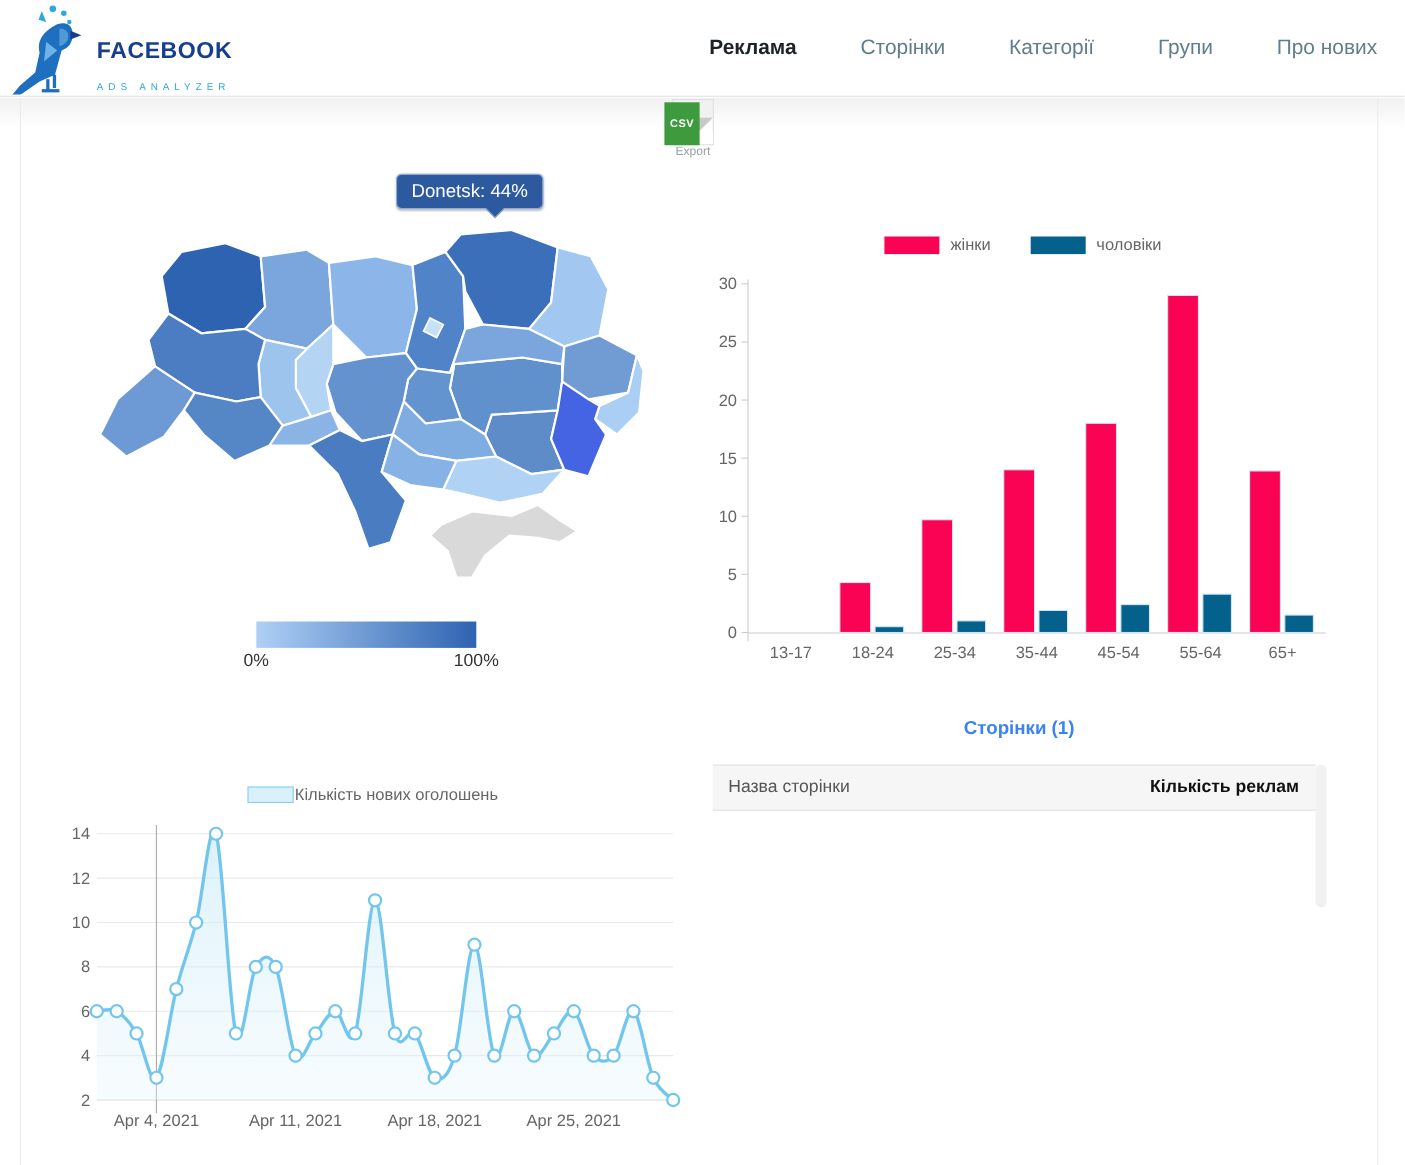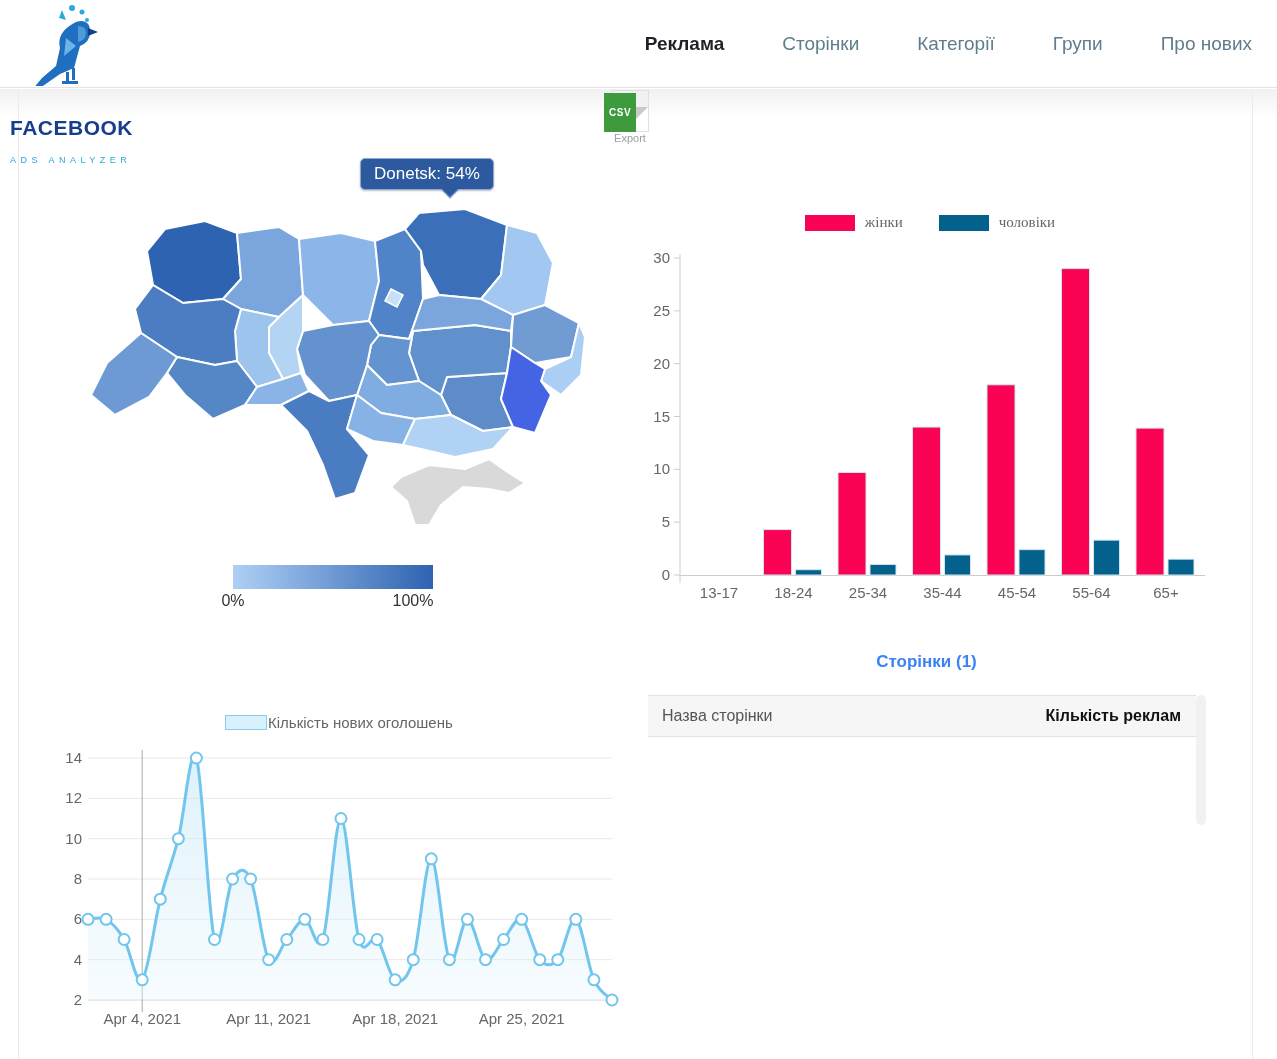--- a/index.html
+++ b/index.html
@@ -1,21 +1,21 @@
 <!DOCTYPE html>
 <html><head>
 <meta charset="utf-8">
 <style>
   * { margin:0; padding:0; box-sizing:border-box; }
   html,body { width:1277px; height:1059px; background:#fff; font-family:"Liberation Sans", sans-serif; overflow:hidden; }
   #page { position:relative; width:1277px; height:1059px; background:#fff; }
 
   
   #app-header { position:absolute; top:0; left:0; width:1277px; height:88px; background:#fff; border-bottom:1px solid #e3e3e3; z-index:5; }
-  #logo { position:absolute; left:8px; top:2px; display:flex; align-items:center; cursor:pointer;flex-direction:column; }
+  #logo { position:absolute; left:8px; top:2px; display:flex; align-items:center; cursor:pointer; }
   #logo-text { margin-left:2px; margin-top:28px; }
   #logo-title { font-size:21px; font-weight:bold; color:#163e8c; letter-spacing:0.5px; line-height:20px; }
   #logo-subtitle { font-size:9px; color:#2ba8e0; letter-spacing:4.5px; margin-top:17px; }
   #main-nav { position:absolute; right:25px; top:0; height:88px; display:flex; align-items:center; gap:58px; }
   .nav-item { font-size:19px; color:#5f7d8c; text-decoration:none; cursor:pointer; }
   .nav-item.active { color:#1e2226; font-weight:bold; }
 
   #top-gradient { position:absolute; top:89px; left:0; width:1277px; height:28px;
     background:linear-gradient(#f1f1f1, #ffffff); }
   .edge-line { position:absolute; top:89px; bottom:0; width:1px; background:#ebebeb; }
@@ -33,25 +33,25 @@
   
   #ukraine-map { position:absolute; left:85px; top:205px; width:500px; height:340px; }
   #map-tooltip { position:absolute; left:360px; top:158px; background:#2d5a9e; border:1px solid #8fa9d6;
     border-radius:5px; color:#fff; font-size:17px; padding:5px 13px; white-space:nowrap; z-index:4; box-shadow:0 1px 2px rgba(0,0,0,0.25); }
   #map-tooltip-arrow { position:absolute; left:63%; bottom:-7px; width:12px; height:12px; background:#2d5a9e;
     border-right:1px solid #8fa9d6; border-bottom:1px solid #8fa9d6; transform:rotate(45deg); }
   #map-legend-gradient { position:absolute; left:233px; top:565px; width:200px; height:24px;
     background:linear-gradient(to right, #aed0f5, #2e63b1); }
   .map-legend-label { position:absolute; top:592px; font-size:16px; color:#333; }
   #map-legend-min { left:233px; transform:translateX(-50%); }
-  #map-legend-max { left:413px; transform:translateX(-50%); }
+  #map-legend-max { left:433px; transform:translateX(-50%); }
 
   
   #age-gender-bar-chart { position:absolute; left:650px; top:210px; width:560px; height:400px; }
-  #bar-legend { position:absolute; left:0; top:4px; width:560px; display:flex; justify-content:center; gap:36px;font-family:Liberation Serif, serif; }
+  #bar-legend { position:absolute; left:0; top:4px; width:560px; display:flex; justify-content:center; gap:36px; }
   .legend-item { display:flex; align-items:center; gap:10px; cursor:pointer; }
   .legend-swatch { width:50px; height:16px; display:inline-block; }
   .legend-label { font-size:15px; color:#666; }
 
   
   #pages-title { position:absolute; left:648px; top:652px; width:557px; text-align:center; font-size:17px; font-weight:bold; color:#3b82f6; }
   #pages-table { position:absolute; left:648px; top:695px; width:548px; }
   #pages-table-header { display:flex; align-items:center; height:42px; background:#f6f6f6;
     border-top:1px solid #e2e2e2; border-bottom:1px solid #e2e2e2;gap:24px; }
   .th-name { flex:1; padding-left:14px; font-size:16px; color:#555; }
@@ -142,21 +142,21 @@
         <polygon points="172,182 198,174 216,168 224,186 196,200 160,200" fill="#8ab4e5" stroke="#ffffff" stroke-width="2" stroke-linejoin="round"></polygon>
         <polygon points="224,186 244,196 272,190 262,224 284,250 270,288 250,294 238,260 222,226 196,200" fill="#4a7cc1" stroke="#ffffff" stroke-width="2" stroke-linejoin="round"></polygon>
         <polygon points="272,190 296,208 330,214 318,240 288,236 262,224" fill="#86b2e6" stroke="#ffffff" stroke-width="2" stroke-linejoin="round"></polygon>
         <polygon points="330,214 366,210 398,226 428,222 408,244 370,252 336,244 318,240" fill="#b0d2f4" stroke="#ffffff" stroke-width="2" stroke-linejoin="round"></polygon>
         <polygon points="316,272 344,260 380,264 404,254 424,268 440,278 424,288 404,284 378,282 356,300 344,320 330,320 322,296 306,282" fill="#d9d9d9" stroke="#ffffff" stroke-width="2" stroke-linejoin="round"></polygon>
         <polygon points="426,142 450,158 460,164 456,176 466,190 450,228 428,222 416,194 422,168" fill="#4464e4" stroke="#ffffff" stroke-width="2" stroke-linejoin="round"></polygon>
         <polygon points="306,84 318,90 312,102 300,96" fill="#c8e0f8" stroke="#ffffff" stroke-width="1.5"></polygon>
       </svg>
   </div>
   <div id="map-tooltip">
-    <span>Donetsk: 54%</span>
+    <span>Donetsk: 44%</span>
     <span id="map-tooltip-arrow"></span>
   </div>
   <div id="map-legend-gradient"></div>
   <div id="map-legend-min" class="map-legend-label">0%</div>
   <div id="map-legend-max" class="map-legend-label">100%</div>
 
   <div id="age-gender-bar-chart">
     <div id="bar-legend">
         <span class="legend-item">
           <span class="legend-swatch" style="background: rgb(251, 3, 85);"></span>

